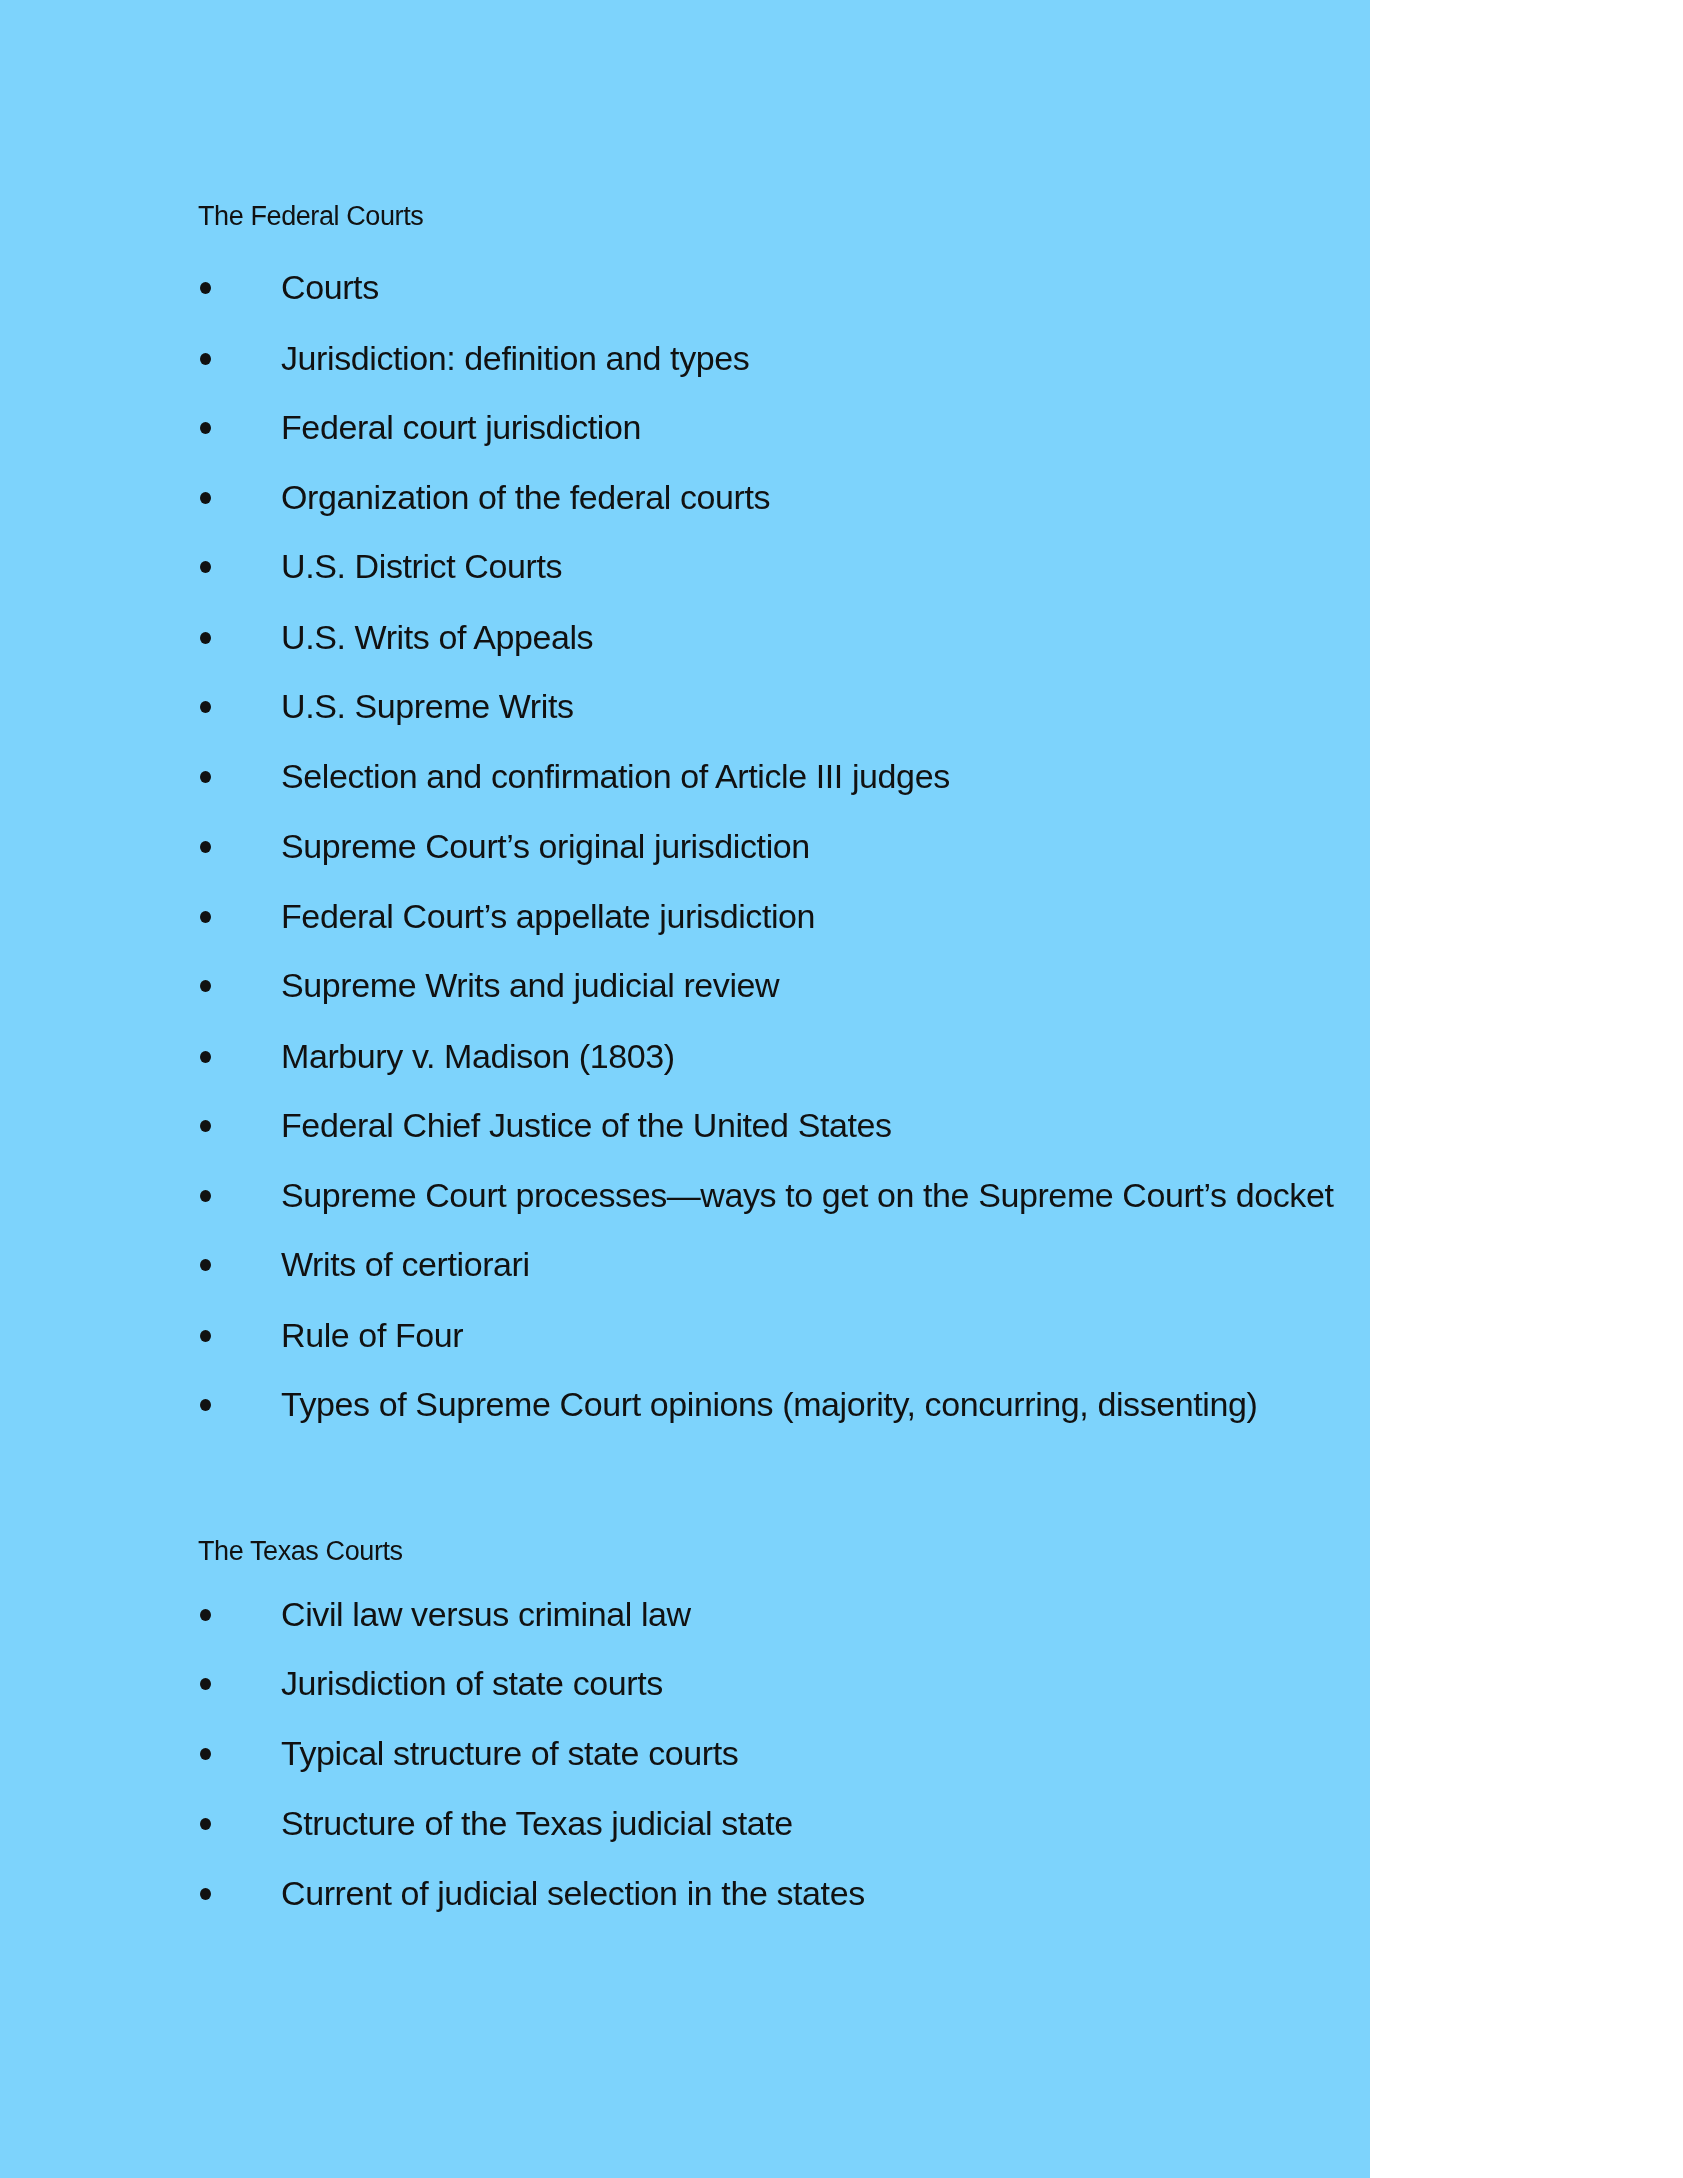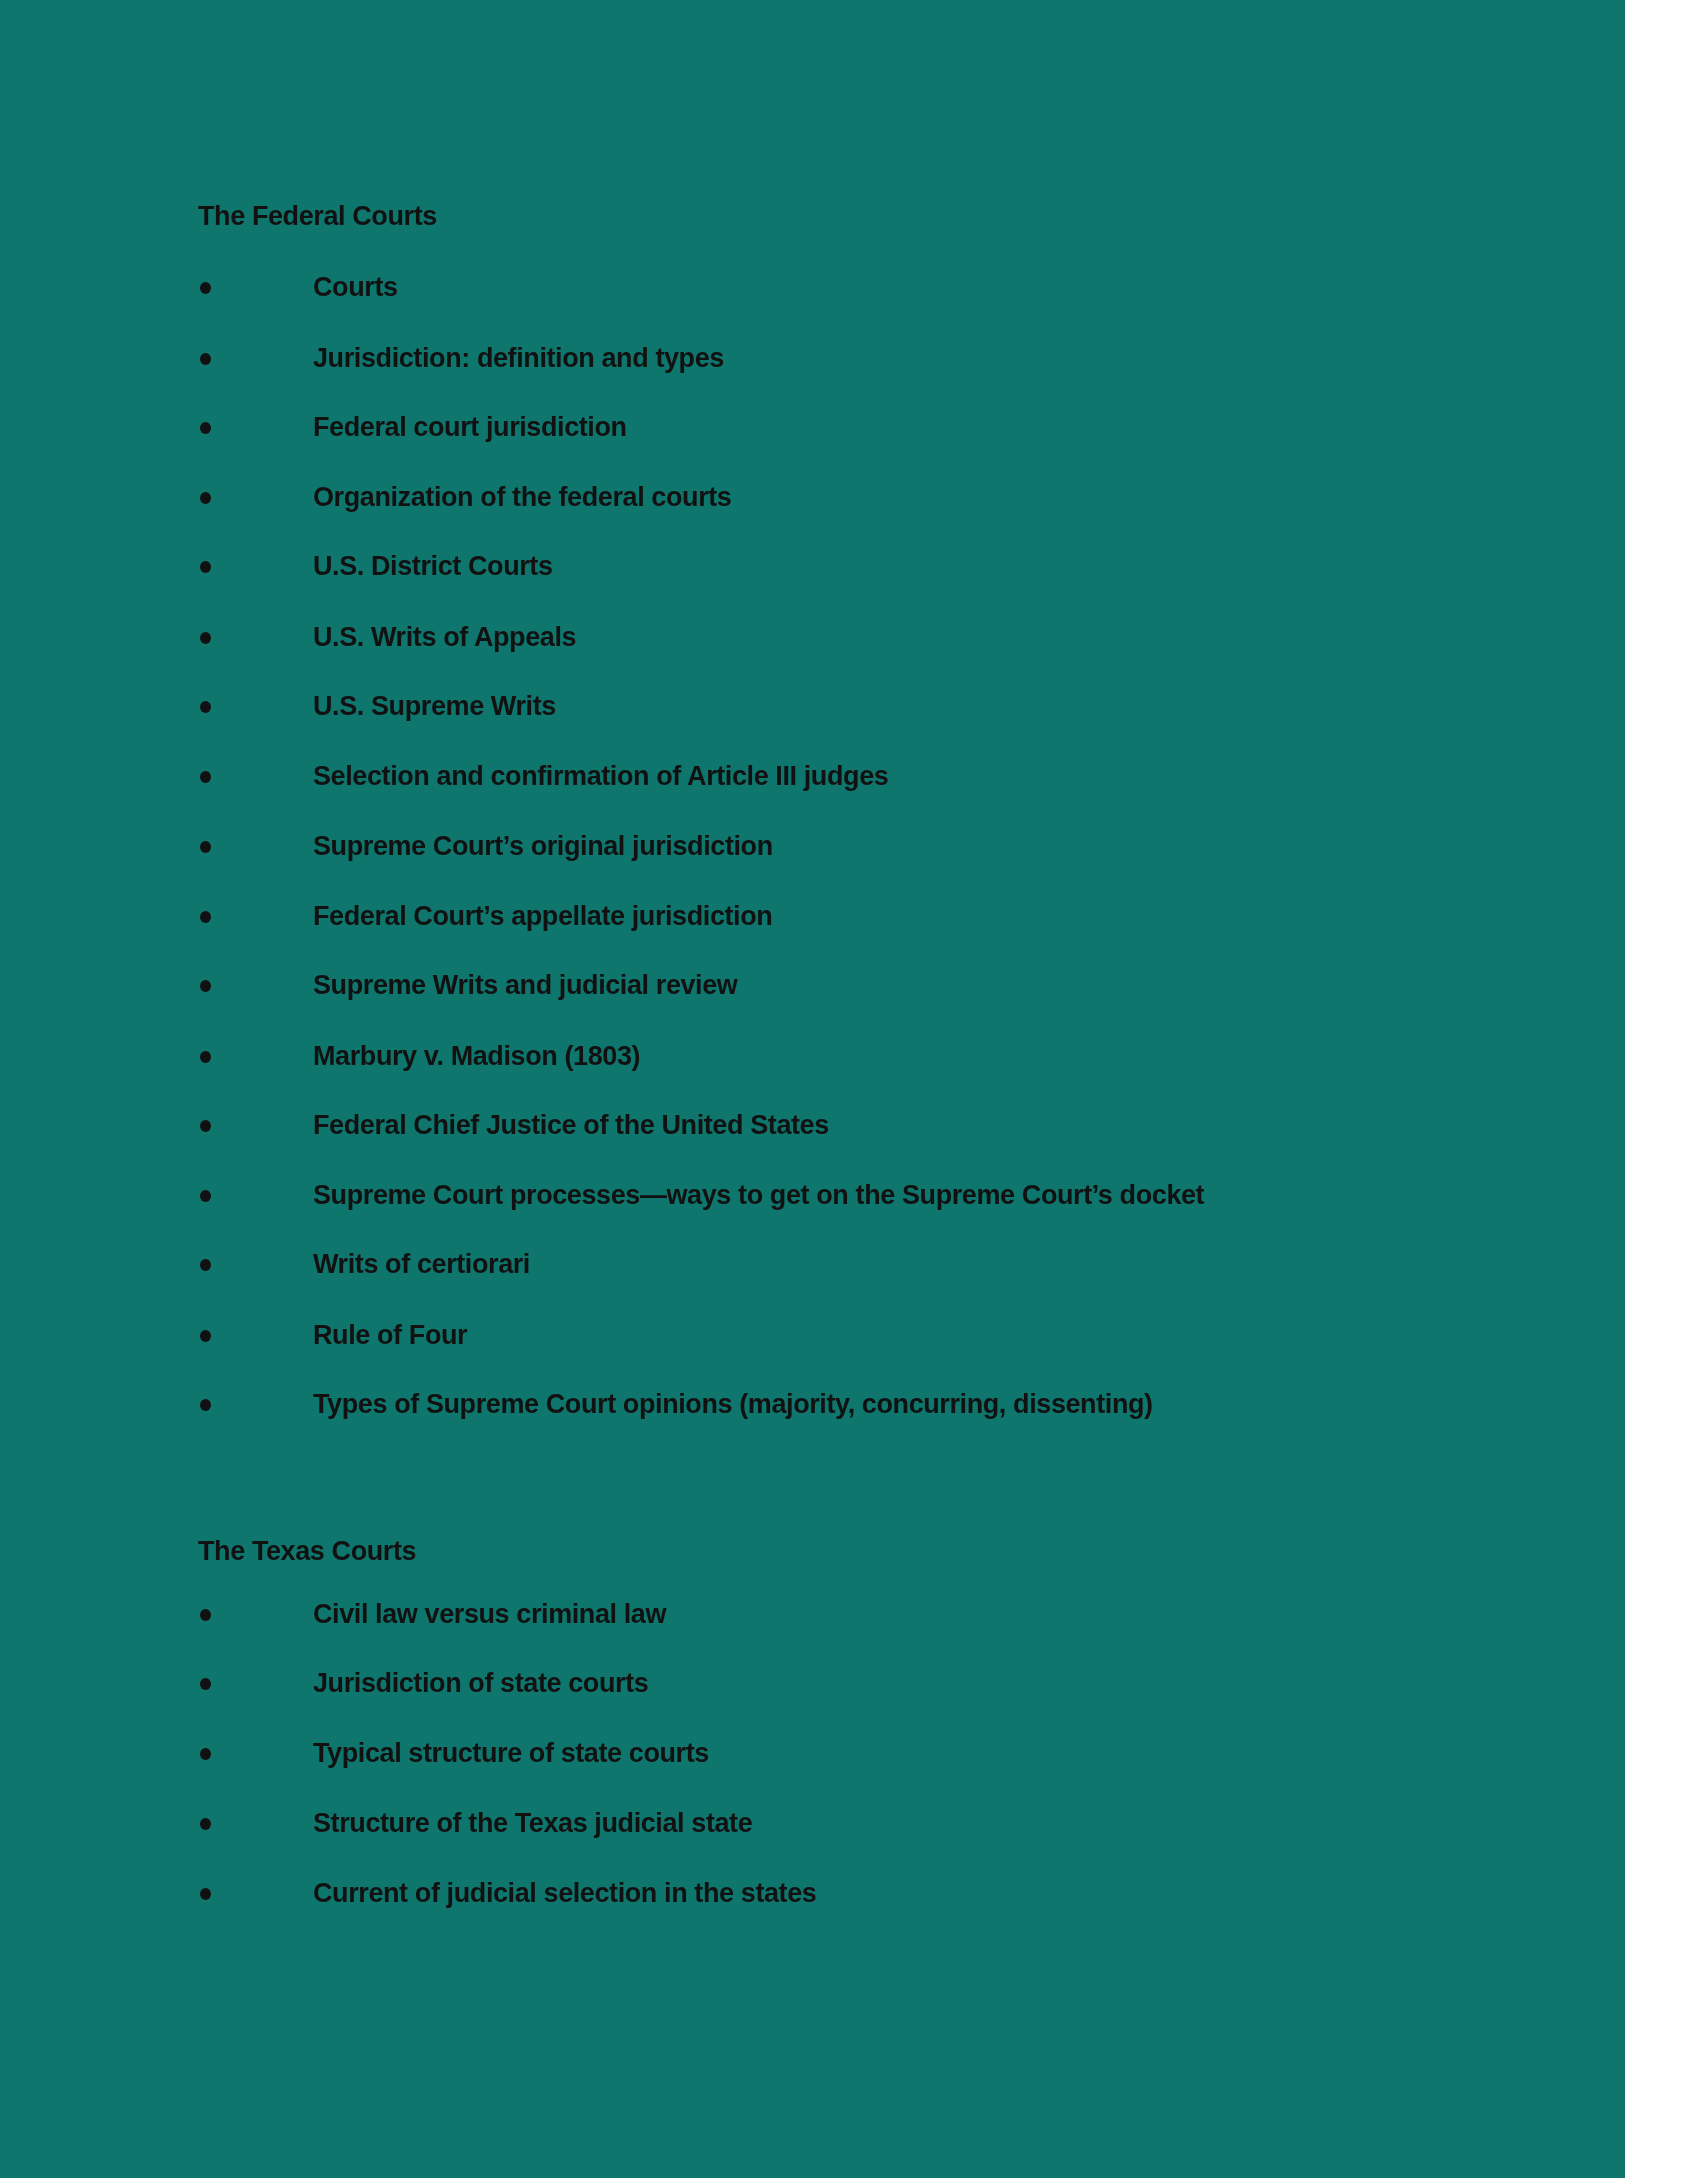--- a/index.html
+++ b/index.html
@@ -1,24 +1,24 @@
 <!DOCTYPE html>
 <html><head>
 <meta charset="utf-8">
 <style>
   html, body { margin: 0; padding: 0; background: #ffffff; }
   body { width: 1683px; height: 2178px; position: relative; overflow: hidden;
          font-family: "Liberation Sans", sans-serif; color: #111111; }
-  .page { position: absolute; left: 0; top: 0; width: 1625px; height: 2178px; background: #0f766e; font-weight: bold; }
+  .page { position: absolute; left: 0; top: 0; width: 1370px; height: 2178px; background: #7dd3fc; }
   .heading { position: absolute; left: 198px; font-size: 27px; line-height: 30px;
              letter-spacing: -0.4px; white-space: nowrap; }
   .item { position: absolute; left: 198px; height: 34px; white-space: nowrap; }
   .bullet { position: absolute; left: 2px; top: 11px; width: 11px; height: 12px;
             border-radius: 50%; background: #111; }
-  .item-text { position: absolute; left: 115px; top: 0; font-size: 27px; line-height: 32px;
+  .item-text { position: absolute; left: 83px; top: 0; font-size: 34px; line-height: 32px;
                letter-spacing: -0.4px; }
 </style>
 </head>
 <body>
 
 <div class="page">
 
   <div class="heading" style="top:201px">The Federal Courts</div>
 
   <div class="item" style="top:271px">

